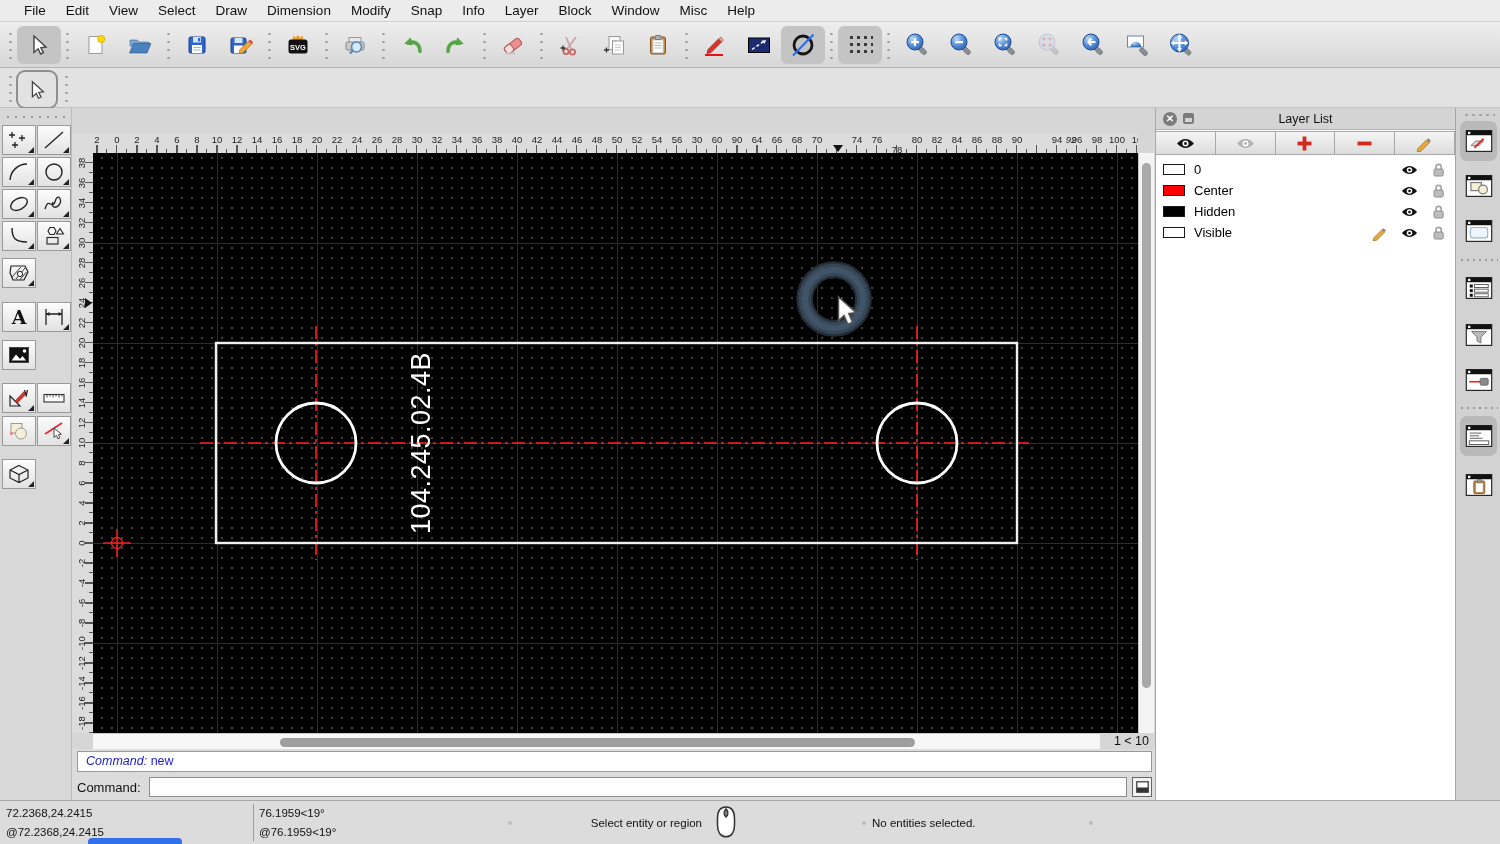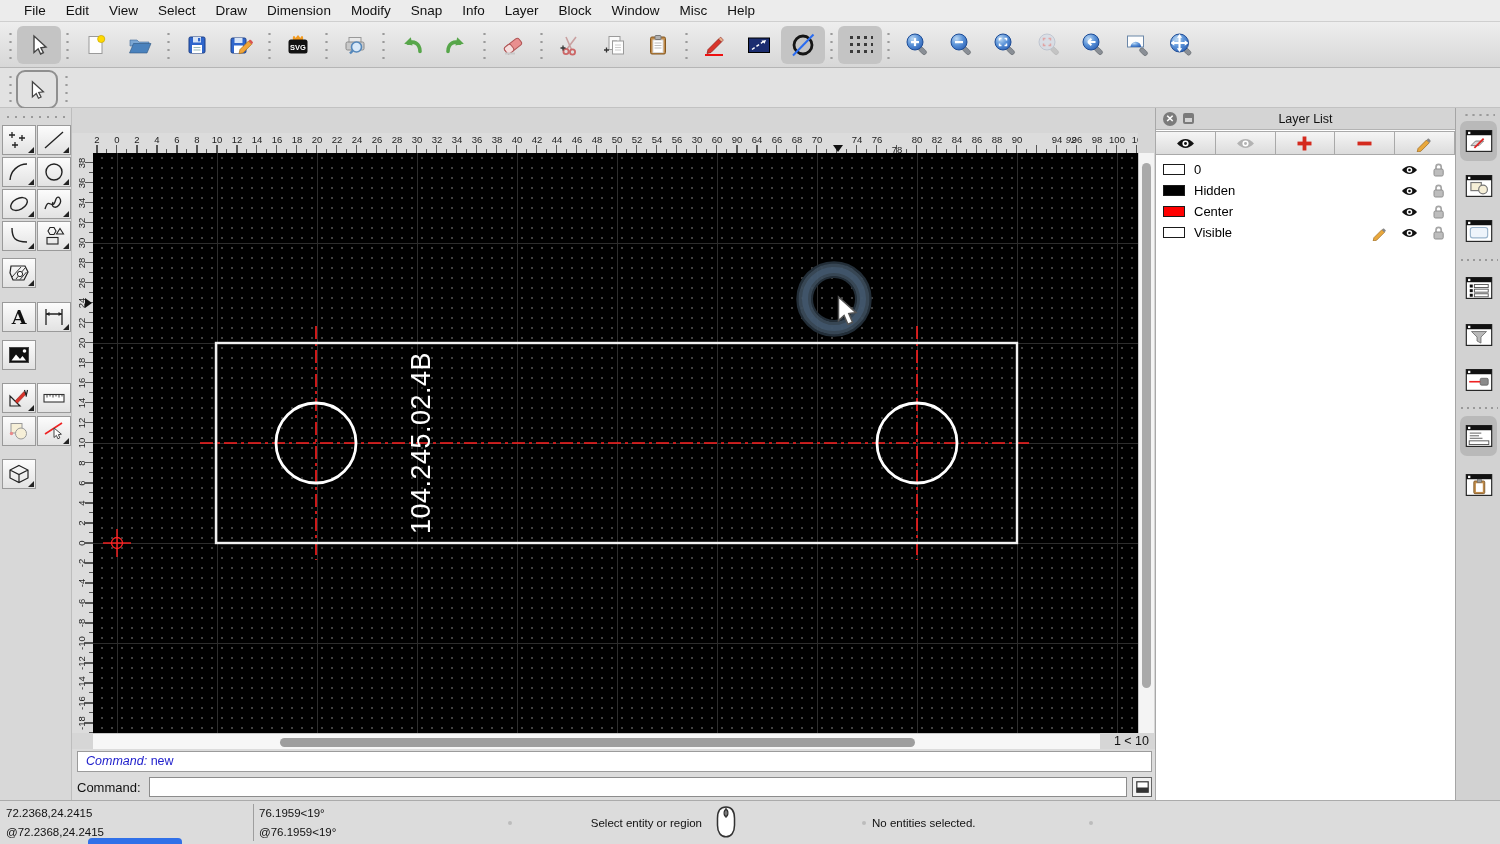--- a/index.html
+++ b/index.html
@@ -672,40 +672,40 @@
             </svg>
           </span>
         <span class="lslot">
             <svg width="13" height="15" viewBox="0 0 13 15">
               <path d="M4 7 V5 a2.6 2.6 0 0 1 5.2 0 V7" fill="none" stroke="#a6a6a6" stroke-width="1.7"></path>
               <rect x="2" y="7" width="9.2" height="7" rx="1.4" fill="#bdbdbd" stroke="#8f8f8f"></rect>
             </svg>
           </span>
       </div>
       <div class="layer-row">
-        <span class="swatch" style="background: rgb(0, 0, 0);"></span>
-        <span class="lname">Hidden</span>
+        <span class="swatch" style="background: rgb(255, 0, 0);"></span>
+        <span class="lname">Center</span>
         <span class="lslot"></span>
         <span class="lslot">
             <svg width="17" height="12" viewBox="0 0 18 12">
               <path d="M1 6 Q9 -2.5 17 6 Q9 14.5 1 6Z" fill="#111"></path>
               <circle cx="9" cy="6" r="2.9" fill="#fff"></circle>
               <circle cx="9" cy="6" r="1.4" fill="#111"></circle>
             </svg>
           </span>
         <span class="lslot">
             <svg width="13" height="15" viewBox="0 0 13 15">
               <path d="M4 7 V5 a2.6 2.6 0 0 1 5.2 0 V7" fill="none" stroke="#a6a6a6" stroke-width="1.7"></path>
               <rect x="2" y="7" width="9.2" height="7" rx="1.4" fill="#bdbdbd" stroke="#8f8f8f"></rect>
             </svg>
           </span>
       </div>
       <div class="layer-row">
-        <span class="swatch" style="background: rgb(255, 0, 0);"></span>
-        <span class="lname">Center</span>
+        <span class="swatch" style="background: rgb(0, 0, 0);"></span>
+        <span class="lname">Hidden</span>
         <span class="lslot"></span>
         <span class="lslot">
             <svg width="17" height="12" viewBox="0 0 18 12">
               <path d="M1 6 Q9 -2.5 17 6 Q9 14.5 1 6Z" fill="#111"></path>
               <circle cx="9" cy="6" r="2.9" fill="#fff"></circle>
               <circle cx="9" cy="6" r="1.4" fill="#111"></circle>
             </svg>
           </span>
         <span class="lslot">
             <svg width="13" height="15" viewBox="0 0 13 15">

